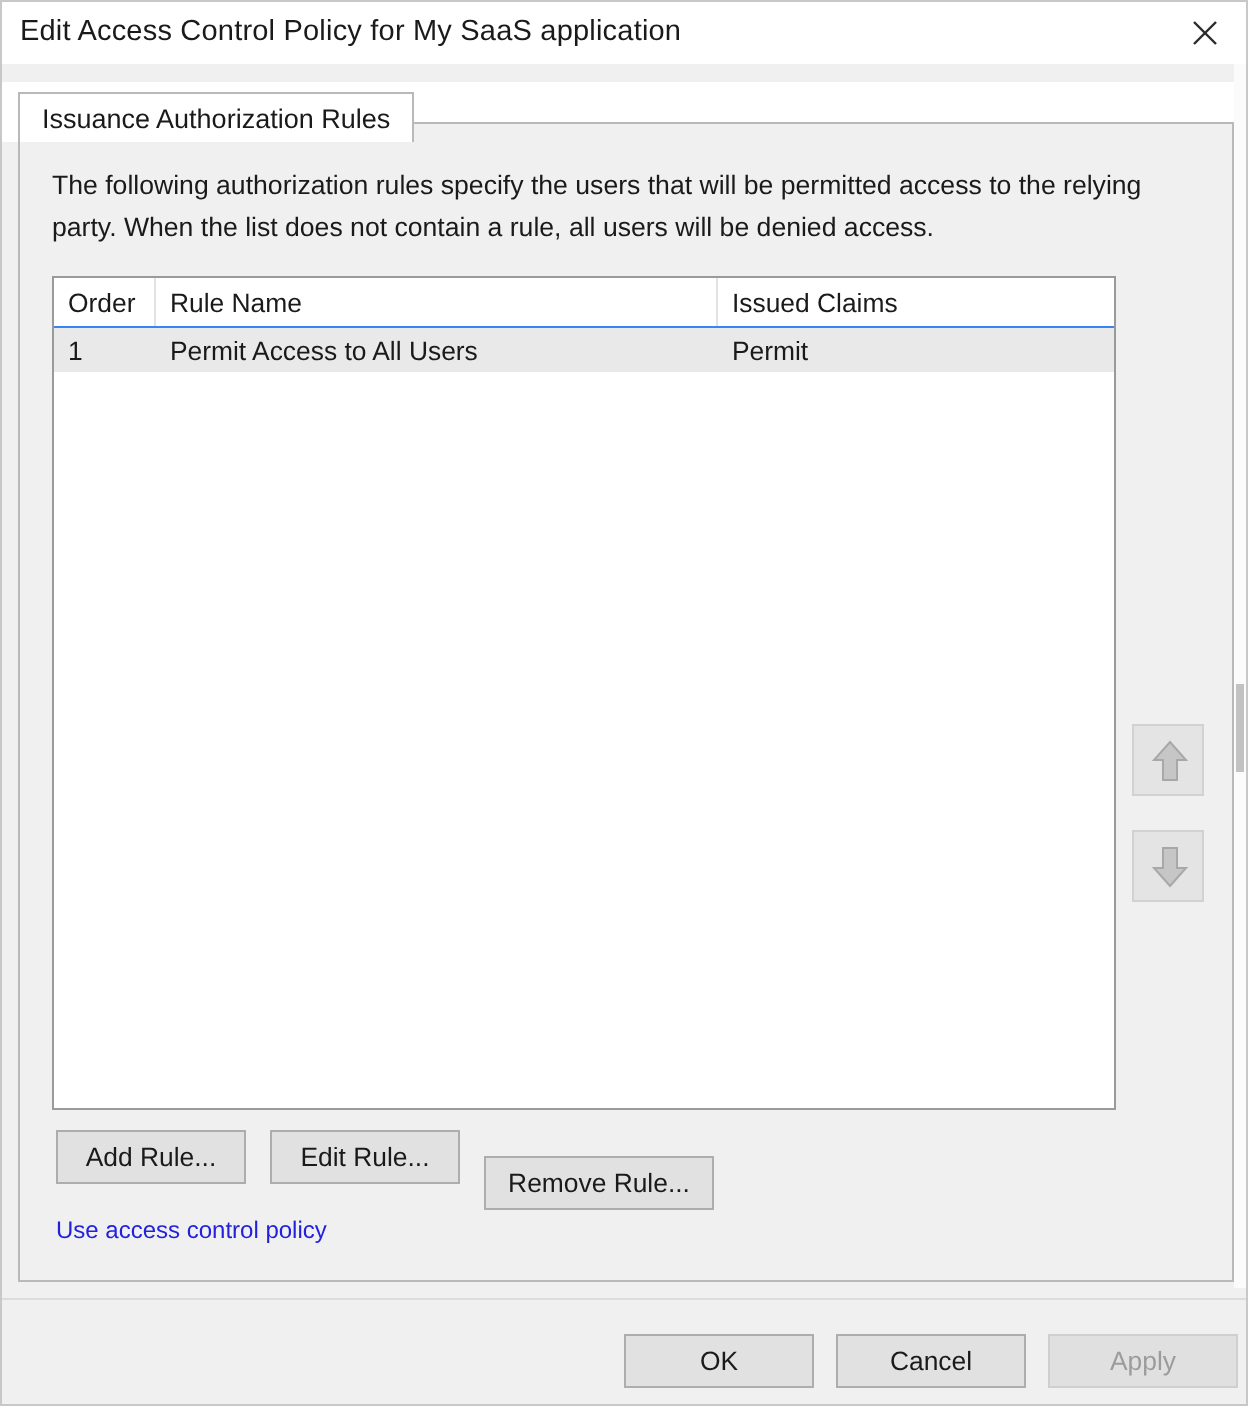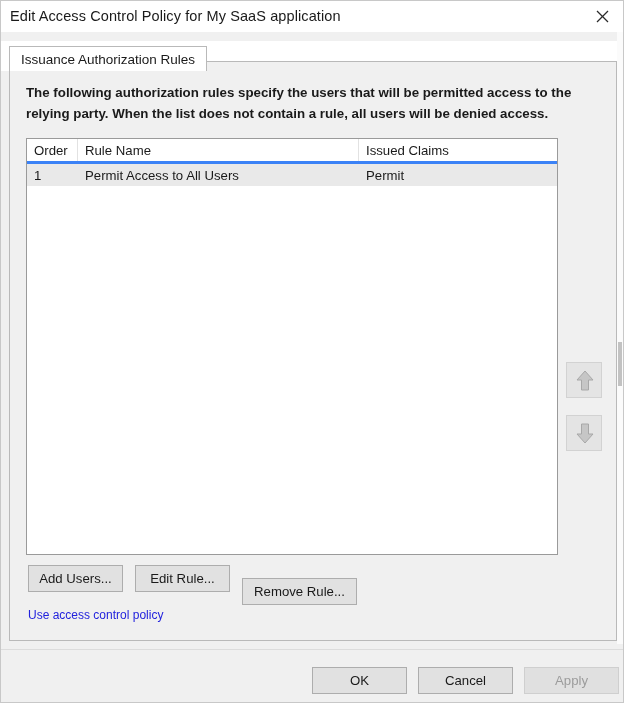--- a/index.html
+++ b/index.html
@@ -91,41 +91,40 @@
 
   
   #description {
     position: absolute;
     left: 16px;
     top: 20px;
     width: 572px;
     font-size: 13.3px;
     line-height: 21px;
     color: #1a1a1a;
-    font-weight: bold;
   }
 
   
   #rules-listview {
     position: absolute;
     left: 16px;
     top: 76px;
     width: 532px;
     height: 417px;
     background: #ffffff;
     border: 1px solid #9a9a9a;
     box-sizing: border-box;
     overflow: hidden;
   }
   #listview-header {
     position: relative;
     display: flex;
     height: 25px;
     background: #ffffff;
-    border-bottom: 3px solid #3b82f6;
+    border-bottom: 1px solid #3b82f6;
     box-sizing: border-box;
   }
   .col-head {
     position: relative;
     display: flex;
     align-items: center;
     font-size: 13.2px;
     color: #1a1a1a;
     padding-left: 7px;
     box-sizing: border-box;
@@ -303,21 +302,21 @@
       </span>
     </div>
     <div class="arrow-button" id="move-down-button">
       <span>
         <svg width="20" height="24" viewBox="0 0 20 24">
           <polygon points="10,21 18,12 13.5,12 13.5,2 6.5,2 6.5,12 2,12" fill="#c6c6c6" stroke="#a8a8a8" stroke-width="1"></polygon>
         </svg>
       </span>
     </div>
 
-    <button class="push-button" id="add-rule-button">Add Users...</button>
+    <button class="push-button" id="add-rule-button">Add Rule...</button>
     <button class="push-button" id="edit-rule-button">Edit Rule...</button>
     <button class="push-button" id="remove-rule-button">Remove Rule...</button>
 
     <a id="use-policy-link" href="#">Use access control policy</a>
   </div>
 
   <div id="footer-divider"></div>
   <div id="footer">
     <button class="footer-button" id="cancel-button">Cancel</button>
     <button class="footer-button" id="ok-button">OK</button>

